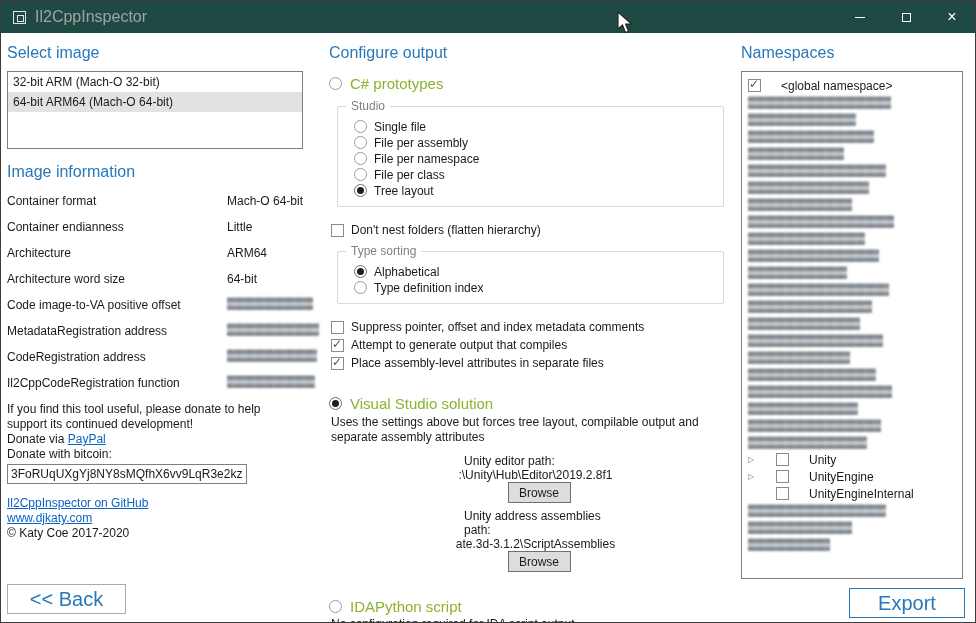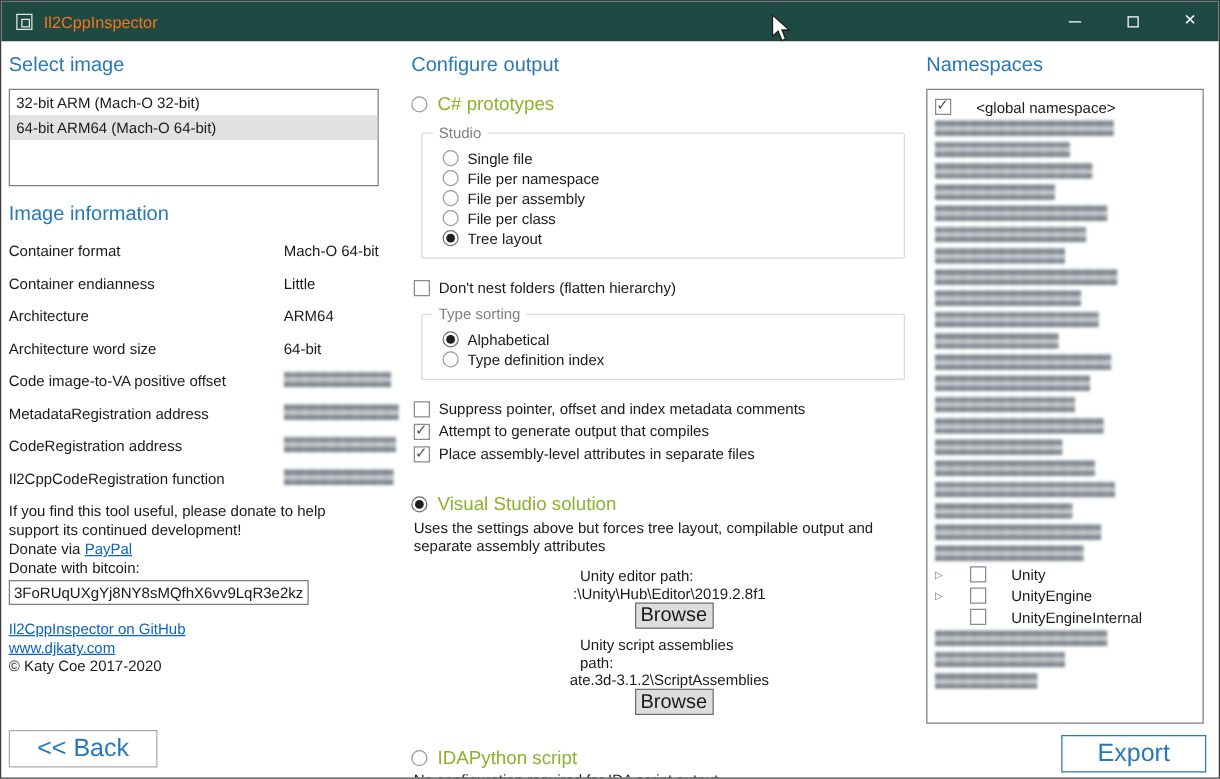--- a/index.html
+++ b/index.html
@@ -3,21 +3,21 @@
 <meta charset="utf-8">
 <style>
   * { margin:0; padding:0; box-sizing:border-box; }
   body { font-family:"Liberation Sans","DejaVu Sans",sans-serif; font-size:12px; color:#1a1a1a; background:#555; }
   #window { position:relative; width:976px; height:623px; background:#fff; border:1px solid #3c3c3c; overflow:hidden; }
 
   
   #titlebar { position:absolute; top:0; left:0; right:0; height:32px; background:#1f4a44; display:flex; align-items:center; }
   .app-icon { width:13px; height:13px; border:1px solid #dfe7e5; margin-left:12px; flex:none; }
   .app-icon::after { content:""; display:block; width:5px; height:5px; margin:3px; border:1px solid #dfe7e5; }
-  #title-text { color:#f97316; font-size:13px; margin-left:9px; }
+  #title-text { color:#a3a3a3; font-size:16px; margin-left:9px; }
   #win-btns { position:absolute; right:0; top:0; display:flex; }
   .win-btn { width:46px; height:32px; display:flex; align-items:center; justify-content:center; }
   .min-glyph { width:10px; height:1px; background:#fff; }
   .max-glyph { width:9px; height:9px; border:1px solid #fff; }
   .close-glyph { color:#fff; font-size:16px; line-height:1; }
 
   
   .heading { font-size:16px; font-weight:400; color:#2778ba; }
   .green { color:#8cb22e; font-size:15px; }
   .link { color:#0b63c5; text-decoration:underline; cursor:pointer; }
@@ -56,21 +56,21 @@
   .big-radio-row { display:flex; align-items:center; gap:8px; margin-top:13px; }
   .groupbox { position:relative; margin:14px 0 0 8px; border:1px solid #d9d9d9; border-radius:2px; padding:11px 8px 7px 16px; }
   .gb-title { position:absolute; top:-8px; left:8px; background:#fff; padding:0 5px; color:#7f7f7f; }
   .gb-row { display:flex; align-items:center; gap:7px; height:15px; margin:1px 0; }
   .check-row { display:flex; align-items:center; gap:7px; margin-top:16px; padding-left:2px; }
   .check-row.tight { margin-top:4px; }
   .desc { margin:3px 0 0 2px; width:390px; line-height:15px; }
   .path-row { display:flex; align-items:center; margin:9px 0 0 28px; width:364px;flex-direction:column; }
   .path-label { width:150px; }
   .path-value { flex:1; text-align:right; padding-right:7px; white-space:nowrap; overflow:hidden; }
-  .browse-btn { width:63px; height:21px; border:1px solid #707070; background:#ddd; font-family:inherit; font-size:16px; color:#1a1a1a; cursor:pointer; }
+  .browse-btn { width:63px; height:21px; border:1px solid #707070; background:#ddd; font-family:inherit; font-size:12px; color:#1a1a1a; cursor:pointer; }
   .vs-gap { margin-top:25px; }
   .ida-gap { margin-top:26px; }
 
   
   #right-col { position:absolute; left:740px; top:32px; width:226px; height:591px; }
   .ns-box { margin-top:9px; width:222px; height:508px; border:1px solid #7f7f7f; padding:5px 4px; overflow:hidden; background:#fff; }
   .ns-row { display:flex; align-items:center; gap:20px; height:17px; padding-left:2px; }
   .expander { width:8px; font-size:8px; color:#7a7a7a; line-height:1; flex:none; }
   .spacer8 { width:8px; flex:none; }
   #export-btn { right:2px; width:116px; height:30px; border:1px solid #2778ba; }
@@ -172,25 +172,25 @@
     </div>
 
     <div class="groupbox">
       <span class="gb-title">Studio</span>
       <div class="gb-row">
         <span class="radio"></span>
         <span>Single file</span>
       </div>
       <div class="gb-row">
         <span class="radio"></span>
+        <span>File per assembly</span>
+      </div>
+      <div class="gb-row">
+        <span class="radio"></span>
         <span>File per namespace</span>
-      </div>
-      <div class="gb-row">
-        <span class="radio"></span>
-        <span>File per assembly</span>
       </div>
       <div class="gb-row">
         <span class="radio"></span>
         <span>File per class</span>
       </div>
       <div class="gb-row">
         <span class="radio sel"></span>
         <span>Tree layout</span>
       </div>
     </div>
@@ -230,21 +230,21 @@
       <span class="green">Visual Studio solution</span>
     </div>
     <div class="desc">Uses the settings above but forces tree layout, compilable output and separate assembly attributes</div>
 
     <div class="path-row">
       <span class="path-label">Unity editor path:</span>
       <span class="path-value">:\Unity\Hub\Editor\2019.2.8f1</span>
       <button class="browse-btn">Browse</button>
     </div>
     <div class="path-row" style="margin-top:6px">
-      <span class="path-label">Unity script assemblies path:</span>
+      <span class="path-label">Unity address assemblies path:</span>
       <span class="path-value">ate.3d-3.1.2\ScriptAssemblies</span>
       <button class="browse-btn">Browse</button>
     </div>
 
     <div class="big-radio-row ida-gap">
       <span class="radio"></span>
       <span class="green">IDAPython script</span>
     </div>
     <div class="desc" style="margin-top:2px">No configuration required for IDA script output</div>
   </div>

